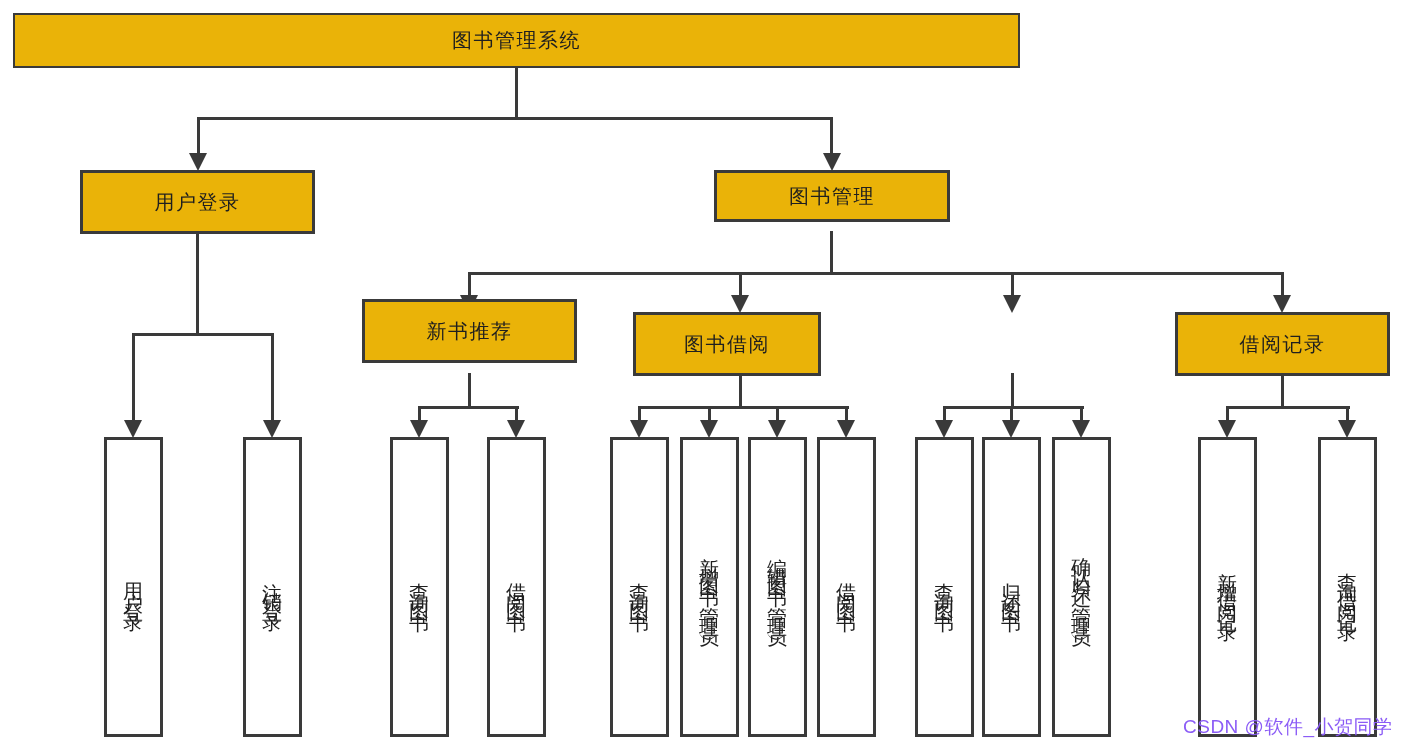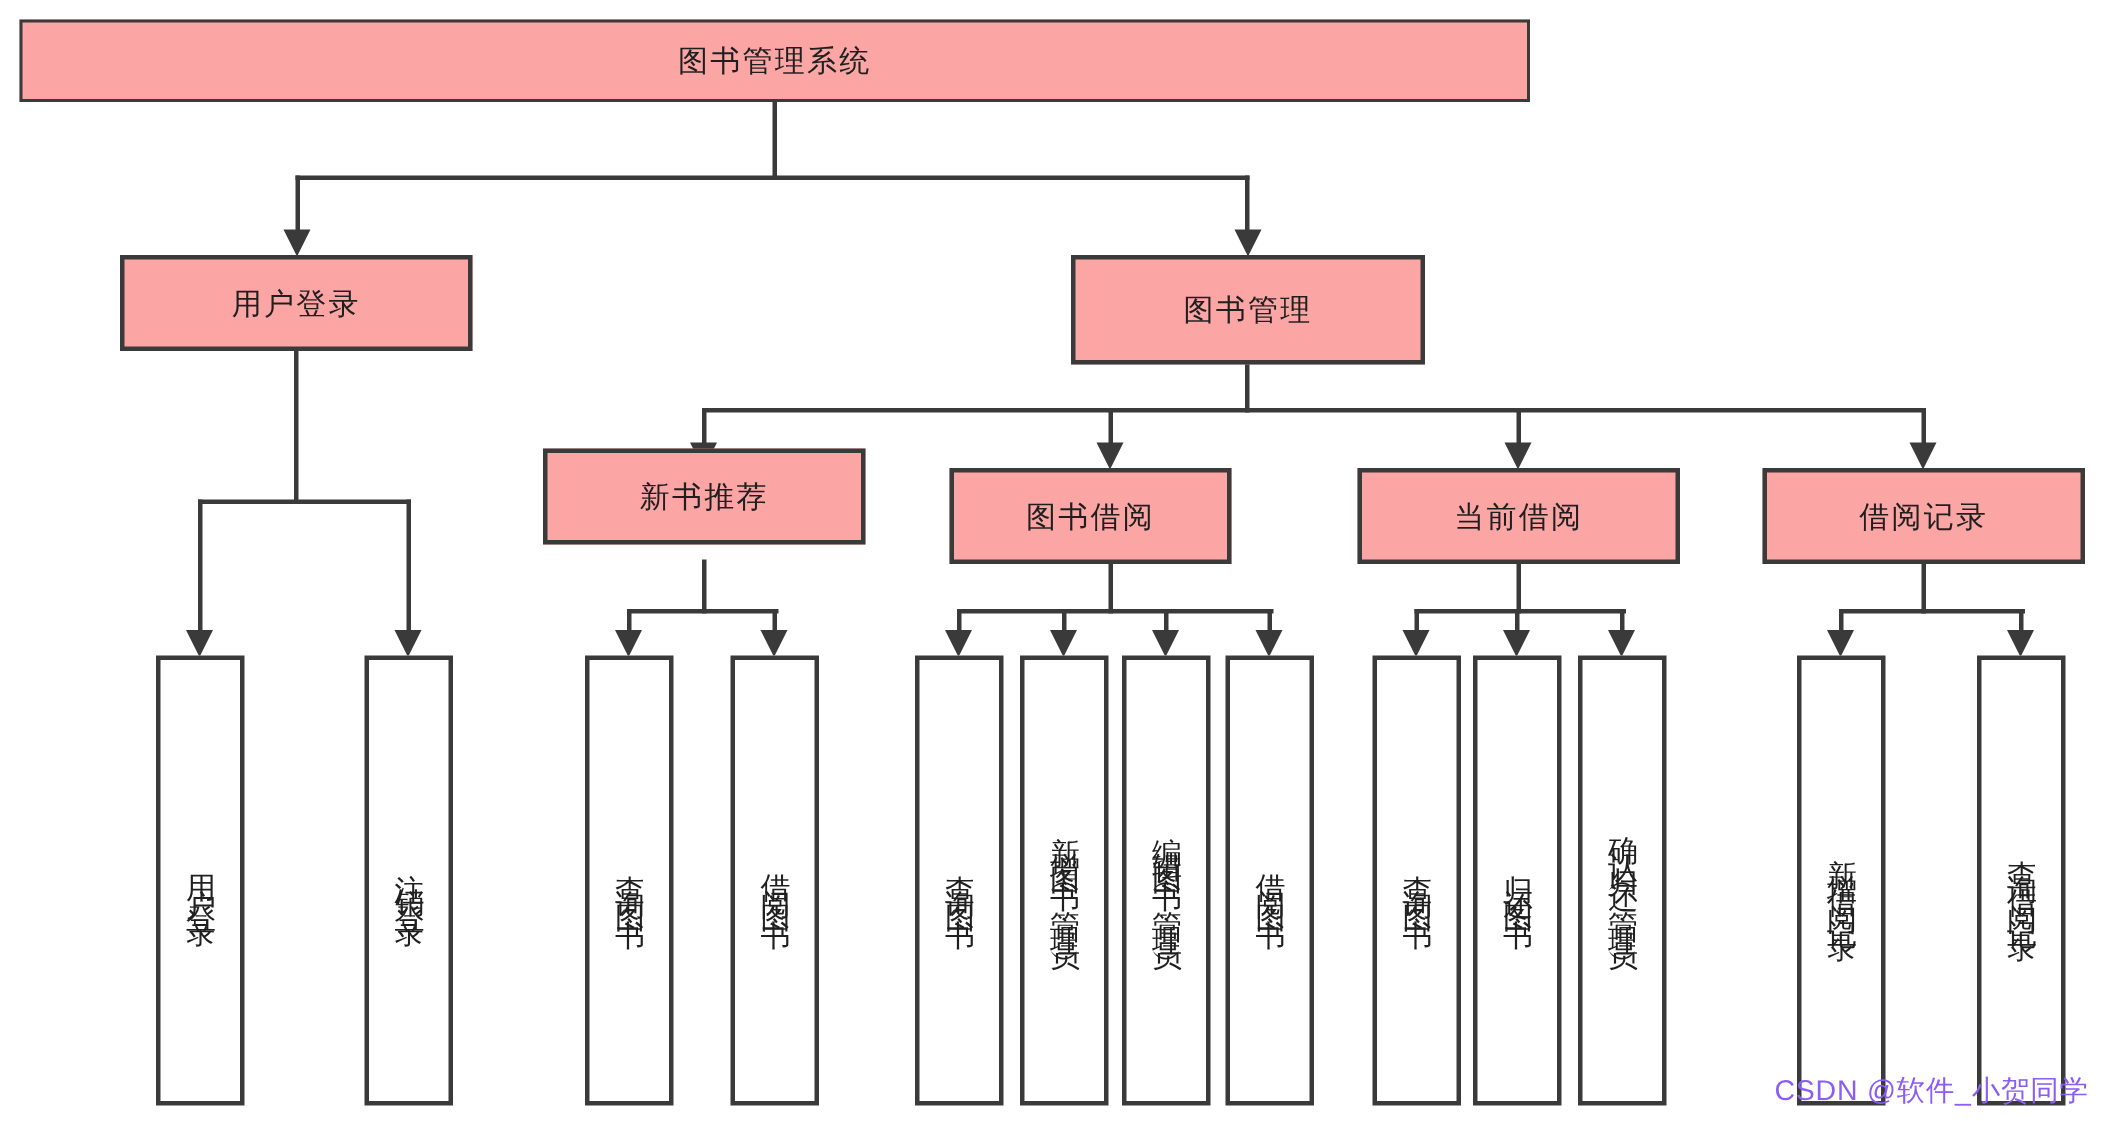--- a/index.html
+++ b/index.html
@@ -1,21 +1,21 @@
 <!DOCTYPE html>
 <html><head>
 <meta charset="utf-8">
 <style>
   html,body{margin:0;padding:0;background:#fff;}
   .canvas{
     position:relative;width:1405px;height:747px;background:#ffffff;overflow:hidden;
     font-family:"Liberation Sans","DejaVu Sans",sans-serif;color:#1f1f1f;
   }
   .node{
-    position:absolute;box-sizing:border-box;background:#fca5a5;
+    position:absolute;box-sizing:border-box;background:#eab308;
     border:3px solid #3a3a3a;display:flex;align-items:center;justify-content:center;
     font-size:20px;letter-spacing:1.5px;font-weight:500;z-index:2;
   }
   .root{border-width:2px;}
   .leaf{
     position:absolute;box-sizing:border-box;background:#fff;top:437px;width:59px;height:300px;
     border:3px solid #3a3a3a;display:flex;align-items:center;justify-content:center;z-index:2;
   }
   .leaf>span{
     writing-mode:vertical-rl;text-orientation:mixed;line-height:1;
@@ -42,21 +42,21 @@
   <div class="node root" style="left:13px;top:13px;width:1007px;height:55px;">图书管理系统</div>
 
   <div class="line v" style="left:515px;top:65px;height:55px;"></div>
   <div class="line h" style="left:197px;top:117px;width:636px;"></div>
   <div class="line v" style="left:197px;top:117px;height:38px;"></div>
   <div class="arrow" style="left:189px;top:153px;"></div>
   <div class="line v" style="left:830px;top:117px;height:38px;"></div>
   <div class="arrow" style="left:823px;top:153px;"></div>
 
   <div class="node" style="left:80px;top:170px;width:235px;height:64px;">用户登录</div>
-  <div class="node" style="left:714px;top:170px;width:236px;height:73px;">图书管理</div>
+  <div class="node" style="left:714px;top:170px;width:236px;height:52px;">图书管理</div>
 
   <div class="line v" style="left:196px;top:231px;height:105px;"></div>
   <div class="line h" style="left:132px;top:333px;width:142px;"></div>
   <div class="line v" style="left:132px;top:333px;height:89px;"></div>
   <div class="arrow" style="left:124px;top:420px;"></div>
   <div class="line v" style="left:271px;top:333px;height:89px;"></div>
   <div class="arrow" style="left:263px;top:420px;"></div>
 
   <div class="line v" style="left:830px;top:231px;height:44px;"></div>
   <div class="line h" style="left:468px;top:272px;width:816px;"></div>
@@ -64,21 +64,20 @@
   <div class="arrow" style="left:460px;top:295px;"></div>
   <div class="line v" style="left:739px;top:272px;height:26px;"></div>
   <div class="arrow" style="left:731px;top:295px;"></div>
   <div class="line v" style="left:1011px;top:272px;height:26px;"></div>
   <div class="arrow" style="left:1003px;top:295px;"></div>
   <div class="line v" style="left:1281px;top:272px;height:26px;"></div>
   <div class="arrow" style="left:1273px;top:295px;"></div>
 
   <div class="node" style="left:362px;top:299px;width:215px;height:64px;">新书推荐</div>
   <div class="node" style="left:633px;top:312px;width:188px;height:64px;">图书借阅</div>
-  <div class="node" style="left:905px;top:312px;width:215px;height:64px;">当前借阅</div>
   <div class="node" style="left:1175px;top:312px;width:215px;height:64px;">借阅记录</div>
 
   <div class="line v" style="left:468px;top:373px;height:36px;"></div>
   <div class="line h" style="left:418px;top:406px;width:101px;"></div>
   <div class="line v" style="left:418px;top:406px;height:16px;"></div>
   <div class="arrow" style="left:410px;top:420px;"></div>
   <div class="line v" style="left:515px;top:406px;height:16px;"></div>
   <div class="arrow" style="left:507px;top:420px;"></div>
 
   <div class="line v" style="left:739px;top:373px;height:36px;"></div>

